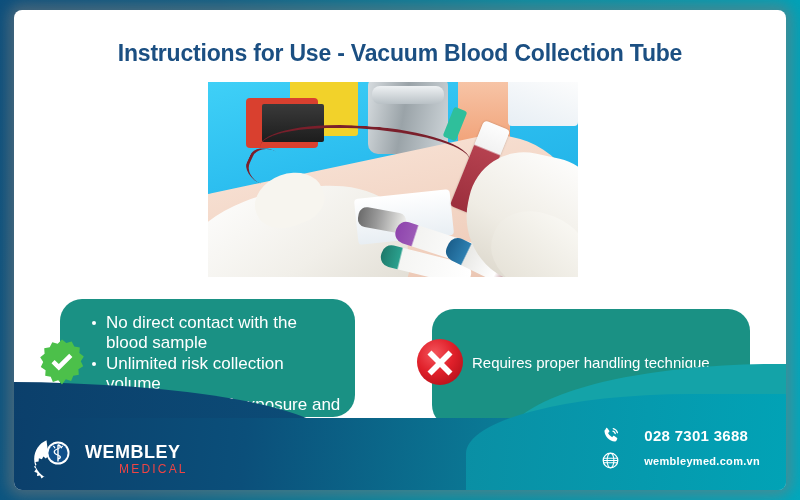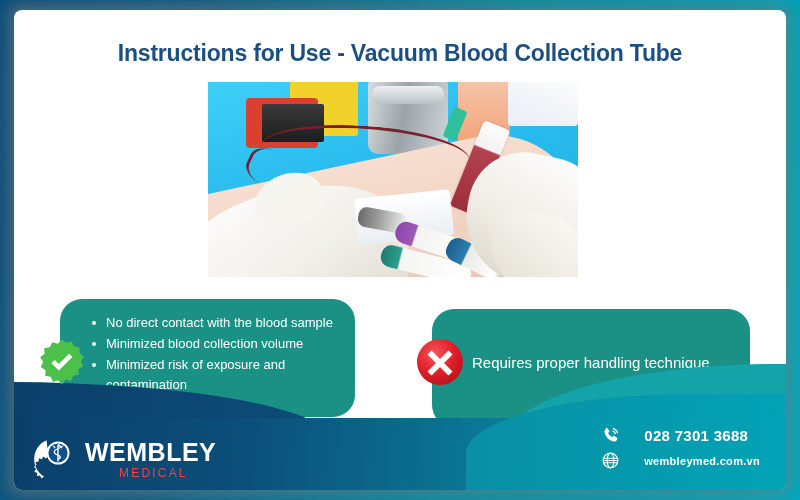--- a/index.html
+++ b/index.html
@@ -83,21 +83,21 @@
          border-radius:8px;transform:rotate(10deg);}
   .ph-gauze{position:absolute;left:148px;top:112px;width:96px;height:46px;
             background:linear-gradient(180deg,#ffffff,#e8eef3);border-radius:4px;transform:rotate(-6deg);}
 
   
   .card{position:absolute;background:#1a9184;border-radius:22px;color:#ffffff;}
   .card-left{left:46px;top:289px;width:295px;height:118px;}
   .card-right{left:418px;top:299px;width:318px;height:118px;}
 
   ul.blist{margin:0;padding:14px 14px 0 46px;list-style:none;}
-  ul.blist li{position:relative;font-size:13px;line-height:20px;color:#ffffff;
+  ul.blist li{position:relative;font-size:17px;line-height:20px;color:#ffffff;
               margin:0 0 1px 0;}
   ul.blist li:before{content:"";position:absolute;left:-14px;top:8px;
                      width:4px;height:4px;border-radius:50%;background:#ffffff;}
   .card-right ul.blist{padding:44px 10px 0 40px;}
   .card-right ul.blist li{font-size:15px;}
   .card-right ul.blist li:before{top:9px;width:4px;height:4px;}
 
   
   .badge-ok{position:absolute;left:24px;top:328px;width:48px;height:48px;z-index:4;}
   .badge-no{position:absolute;left:400px;top:326px;width:52px;height:52px;z-index:4;}
@@ -109,21 +109,21 @@
              background:linear-gradient(95deg,#0b3f6b 0%,#0c4d78 100%);
              border-radius:0 100% 0 0;}
   .wave-teal{position:absolute;right:-20px;bottom:40px;width:300px;height:86px;
              background:#14a3a8;border-radius:90% 0 0 0;}
   .wave-teal2{position:absolute;right:-40px;bottom:0px;width:360px;height:96px;
               background:linear-gradient(95deg,#0a8fa4 0%,#00a5b8 100%);
               border-radius:62% 0 0 0;}
 
   .logo{position:absolute;left:18px;bottom:8px;display:flex;align-items:center;gap:7px;}
   .logo-text{line-height:1;}
-  .logo-main{font-size:25px;font-weight:600;color:#ffffff;letter-spacing:0.5px;}
+  .logo-main{font-size:18px;font-weight:600;color:#ffffff;letter-spacing:0.5px;}
   .logo-sub{font-size:12px;color:#ef4444;letter-spacing:2.2px;margin-top:2px;margin-left:34px;}
 
   .contact{position:absolute;right:26px;bottom:14px;color:#ffffff;}
   .crow{display:flex;align-items:center;gap:24px;margin-bottom:6px;}
   .crow .ctext{font-size:15px;font-weight:bold;letter-spacing:0.3px;}
   .crow.web .ctext{font-size:11px;font-weight:bold;}
 </style>
 </head>
 <body>
 
@@ -153,21 +153,21 @@
       <div class="ph-t3"></div>
       <div class="ph-vaccap"></div>
       <div class="ph-vac"></div>
       <div class="ph-glove2"></div>
       <div class="ph-glove3"></div>
     </div>
 
     <div class="card card-left">
       <ul class="blist">
         <li>No direct contact with the blood sample</li>
-        <li>Minimized blood collection volume</li>
+        <li>Unlimited risk collection volume</li>
         <li>Minimized risk of exposure and contamination</li>
       </ul>
     </div>
 
     <div class="badge-ok">
       <svg width="48" height="48" viewBox="0 0 48 48">
         <path fill="#4cc04a" d="M24 1.5l4.3 3.6 5.4-1.5 2.6 5 5.5.9-.4 5.6 4.4 3.4-3 4.7 2.4 5.1-4.8 2.9.4 5.6-5.5 1-2.2 5.2-5.3-1.8L24 46.5l-3.8-4.3-5.3 1.8-2.2-5.2-5.5-1 .4-5.6L2.8 29l2.4-5.1-3-4.7 4.4-3.4-.4-5.6 5.5-.9 2.6-5 5.4 1.5z"></path>
         <path fill="#ffffff" d="M20.8 32.4l-7.3-7.2 3.1-3.2 4.2 4.1 10.4-10.4 3.2 3.2z"></path>
       </svg>
     </div>

